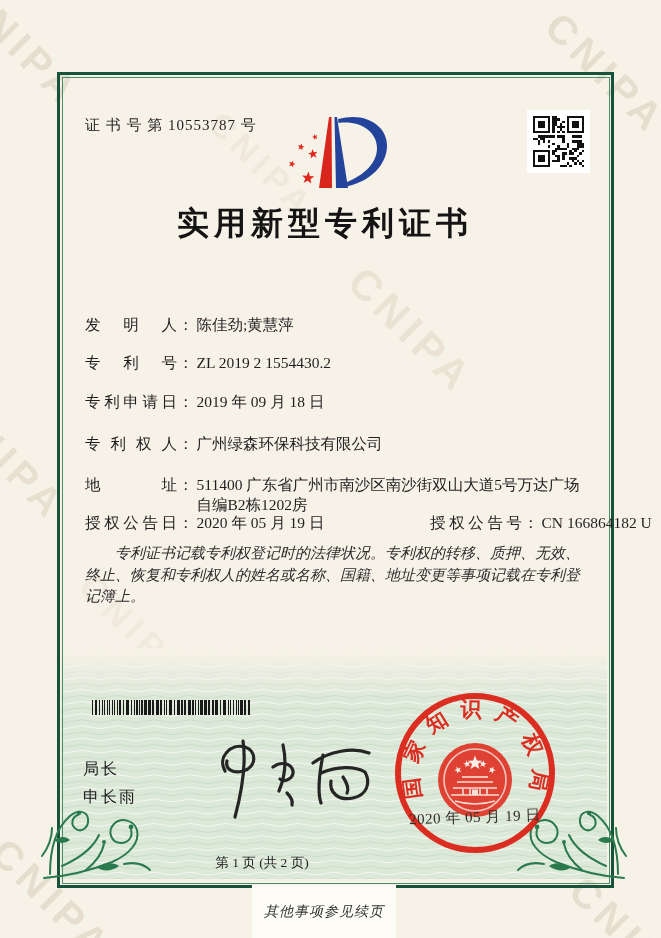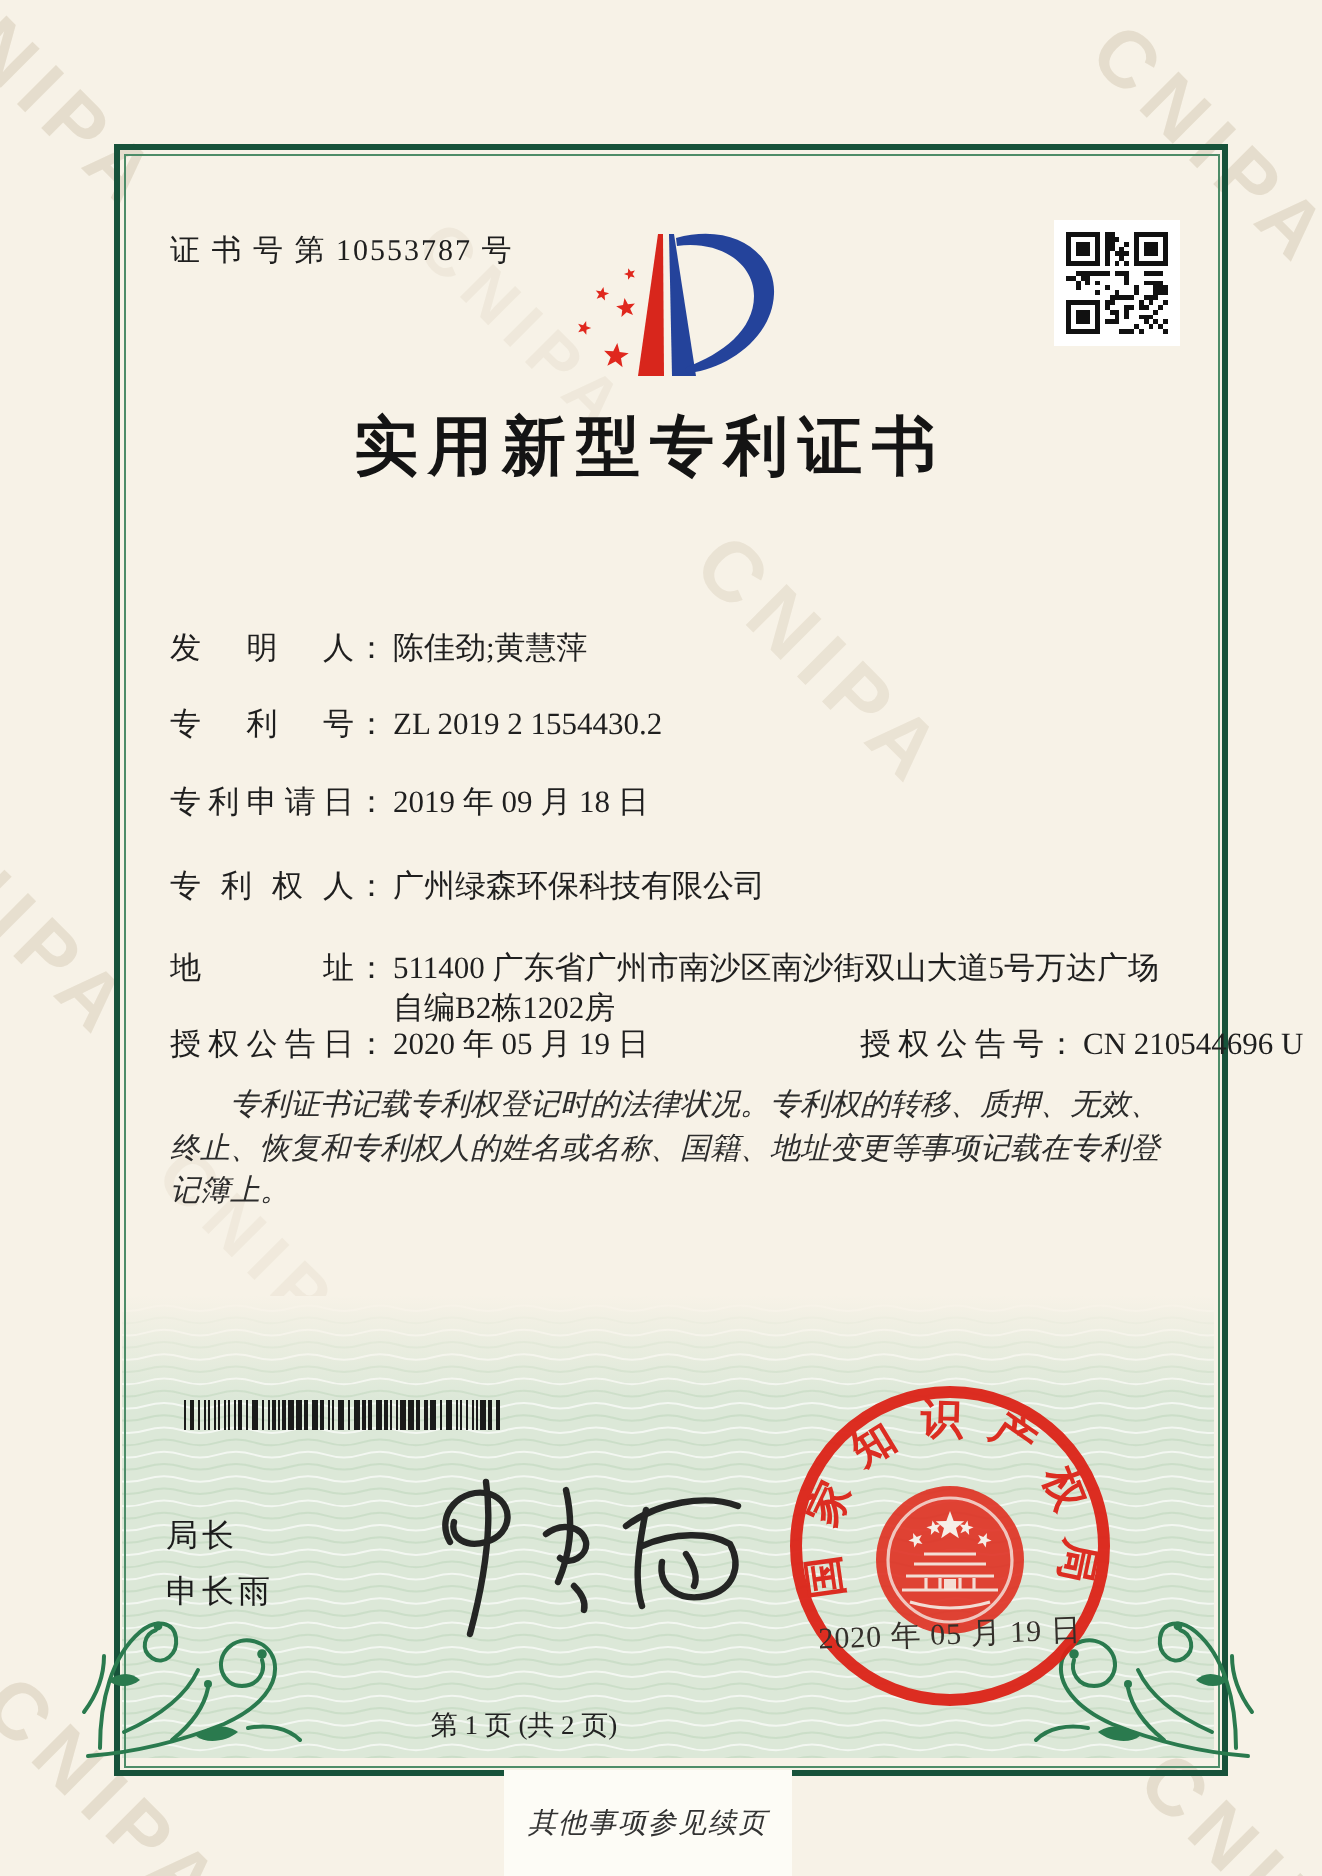--- a/index.html
+++ b/index.html
@@ -398,21 +398,21 @@
   </div>
   <div class="row" style="top:434px">
     <span class="lbl">专利权人</span><span class="colon">：</span><span class="val">广州绿森环保科技有限公司</span>
   </div>
   <div class="row" style="top:475px">
     <span class="lbl">地址</span><span class="colon">：</span><span class="val"><span class="vline">511400 广东省广州市南沙区南沙街双山大道5号万达广场</span><span class="vline">自编B2栋1202房</span></span>
   </div>
   <div class="row" style="top:513px">
     <span class="lbl">授权公告日</span><span class="colon">：</span><span class="val">2020 年 05 月 19 日</span>
     <span class="row-grant2">
-      <span class="lbl">授权公告号</span><span class="colon">：</span><span class="val">CN 210544696 U</span>
+      <span class="lbl">授权公告号</span><span class="colon">：</span><span class="val">CN 166864182 U</span>
     </span>
   </div>
 
   <div class="notice">
     <p>专利证书记载专利权登记时的法律状况。专利权的转移、质押、无效、终止、恢复和专利权人的姓名或名称、国籍、地址变更等事项记载在专利登记簿上。</p>
   </div>
 
   <svg class="barcode" id="barcode" width="162" height="15">
       <rect x="0" y="0" width="1" height="15" fill="#1a1a1a"></rect>
       <rect x="3" y="0" width="2" height="15" fill="#1a1a1a"></rect>

